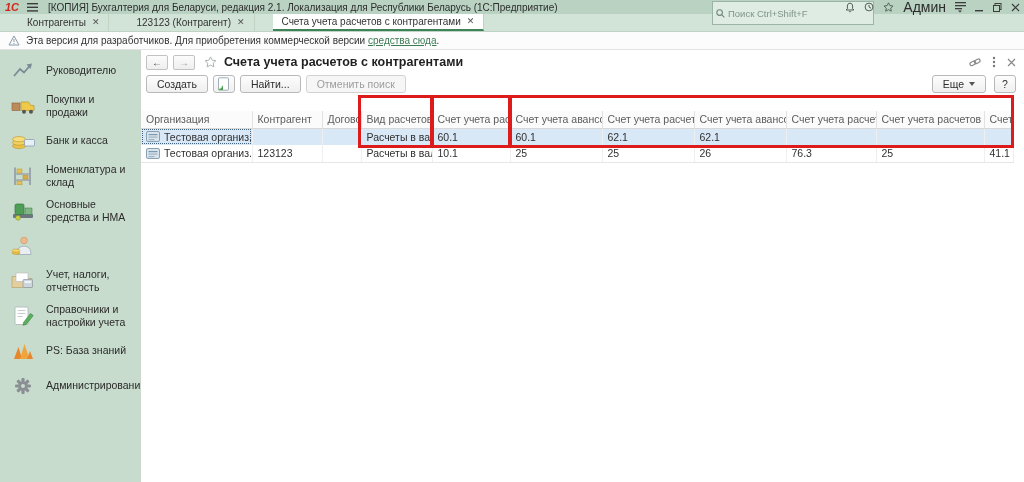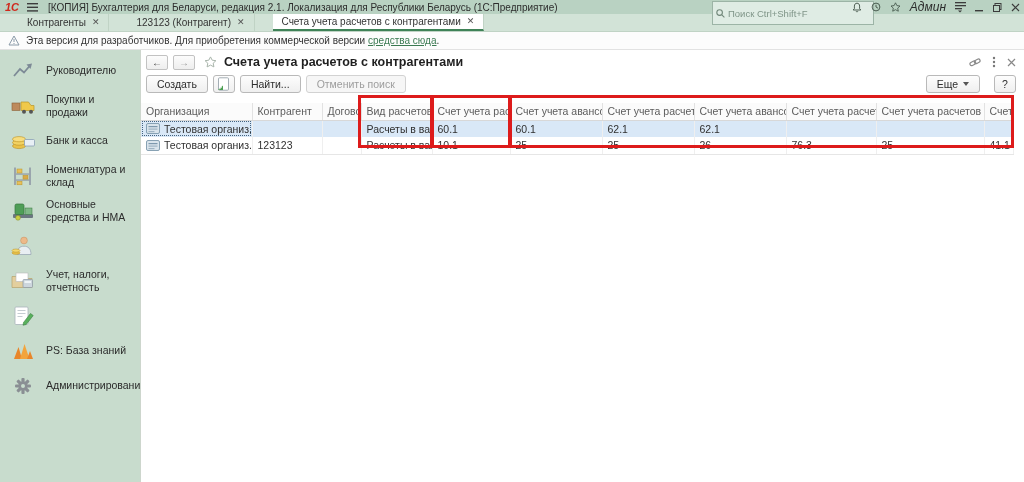--- a/index.html
+++ b/index.html
@@ -9,21 +9,21 @@
   
   .titlebar { height:14px; background:#b9d2c2; display:flex; align-items:center; padding:0 5px; position:relative; }
   .logo { color:#d0281c; font-weight:bold; font-style:italic; font-size:11px; margin-right:8px; line-height:1; }
   .hamb { margin-right:10px; display:flex; align-items:center; }
   .win-title { color:#2c2c2c; font-size:10px; white-space:nowrap; }
   .search-wrap { position:absolute; left:712px; top:1px; width:162px; height:24px; background:#dcead zf; background:#dfece4; border:1px solid #9cb4a6; display:flex; align-items:center; padding:0 3px; }
   .search-wrap input { border:none; outline:none; background:transparent; font-family:"Liberation Sans",sans-serif; font-size:9.5px; color:#405448; width:100%; height:10px; }
   .search-wrap input::placeholder { color:#7f9588; }
   .tb-right { position:absolute; right:4px; top:0; height:14px; display:flex; align-items:center; gap:9px; }
   .tb-ico { display:flex; align-items:center; cursor:default; }
-  .user-name { font-size:12px; color:#2c2c2c;font-style:italic; }
+  .user-name { font-size:14px; color:#2c2c2c; }
 
   
   .tabbar { height:18px; background:#d2e3d7; display:flex; border-bottom:1px solid #c0d3c5; }
   .tab { display:flex; align-items:center; gap:6px; padding:0 9px; font-size:10px; color:#333; border-right:1px solid #c0d3c5; white-space:nowrap;margin-left:18px; }
   .tab.active { background:#fff; border-bottom:2px solid #3f8257; }
   .tab-close { color:#555; font-size:9px; line-height:1; }
 
   
   .notice { height:18px; background:#fcfcfc; border-bottom:1px solid #e2e2e2; display:flex; align-items:center; gap:6px; padding:0 8px; font-size:10px; color:#333; }
   .notice .lnk { color:#3b7a52; text-decoration:underline; cursor:pointer; }
@@ -41,25 +41,25 @@
   .nav-btn { width:22px; height:15px; border:1px solid #c2c2c2; border-radius:2px; background:linear-gradient(#fcfcfc,#eee); display:flex; align-items:center; justify-content:center; font-size:10px; color:#444; }
   .nav-btn.fwd { color:#999; }
   .fav-star { margin:0 2px 0 4px; display:flex; }
   .page-title { font-size:12.5px; font-weight:bold; color:#1f1f1f; white-space:nowrap; }
   .header-right { margin-left:auto; display:flex; gap:11px; align-items:center; }
 
   .toolbar { height:24px; display:flex; align-items:center; gap:5px; padding:1px 8px 0 5px; }
   .btn { border:1px solid #b9b9b9; border-radius:3px; background:linear-gradient(#fdfdfd,#efefef); font-size:10.5px; color:#2e2e2e; padding:0 10px; height:18px; display:inline-flex; align-items:center; white-space:nowrap; cursor:pointer; }
   .btn.disabled { color:#9d9d9d; border-color:#d2d2d2; background:#f6f6f6; }
   .btn.icon-btn { padding:0 3px; width:22px; justify-content:center; }
-  .toolbar-right { margin-left:auto; display:flex; gap:14px; align-items:center; }
+  .toolbar-right { margin-left:auto; display:flex; gap:8px; align-items:center; }
   .caret { display:inline-block; margin-left:5px; width:0; height:0; border-left:3px solid transparent; border-right:3px solid transparent; border-top:4px solid #555; }
 
   
-  .grid { margin-top:8px; }
+  .grid { margin-top:16px; }
   table { border-collapse:collapse; table-layout:fixed; width:872px; }
   th { font-weight:normal; font-size:10.5px; color:#5c5c5c; text-align:left; padding:2px 5px; border-right:1px solid #e2e2e2; border-bottom:1px solid #d8d8d8; background:#fbfbfb; height:17px; white-space:nowrap; overflow:hidden; }
   td { font-size:10.5px; color:#303030; padding:1px 5px; border-right:1px solid #efefef; height:17px; white-space:nowrap; overflow:hidden; vertical-align:middle; }
   tr.selected td { background:#d9e8f7; }
   tbody tr:last-child td { border-bottom:1px solid #e6e6e6; }
   td.focus { outline:1px dotted #44637f; outline-offset:-2px; background:#cfe2f4; }
   .org-cell { display:flex; align-items:center; gap:4px; }
 
   
   .annot { position:absolute; border:3px solid #dd1b1b; pointer-events:none; z-index:9; }
@@ -245,20 +245,21 @@
         <span class="side-label">Учет, налоги, отчетность</span>
       </div>
       <div class="side-item">
         <span class="side-icon">
           <svg width="26" height="22">
             <rect x="5" y="2" width="13" height="17.5" rx="1" fill="#fff" stroke="#a8b2ba" stroke-width="0.8"></rect>
             <path d="M7.5 5.5 h8 M7.5 8.5 h8 M7.5 11.5 h5" stroke="#c5ccd2" stroke-width="1" fill="none"></path>
             <path d="M13.5 17.5 L20.5 8.5 L23.2 10.5 L16.2 19.5 L13 20.2 Z" fill="#58b05c" stroke="#3a8040" stroke-width="0.6"></path>
           </svg>
         </span>
+        <span class="side-label">Справочники и настройки учета</span>
       </div>
       <div class="side-item">
         <span class="side-icon">
           <svg width="26" height="22">
             <path d="M4 19 L8.5 7 L12 19 Z" fill="#e8862a"></path>
             <path d="M10 19 L14.5 4 L19.5 19 Z" fill="#f2a43c"></path>
             <path d="M17 19 L20 11 L23 19 Z" fill="#e8862a"></path>
           </svg>
         </span>
         <span class="side-label">PS: База знаний</span>

